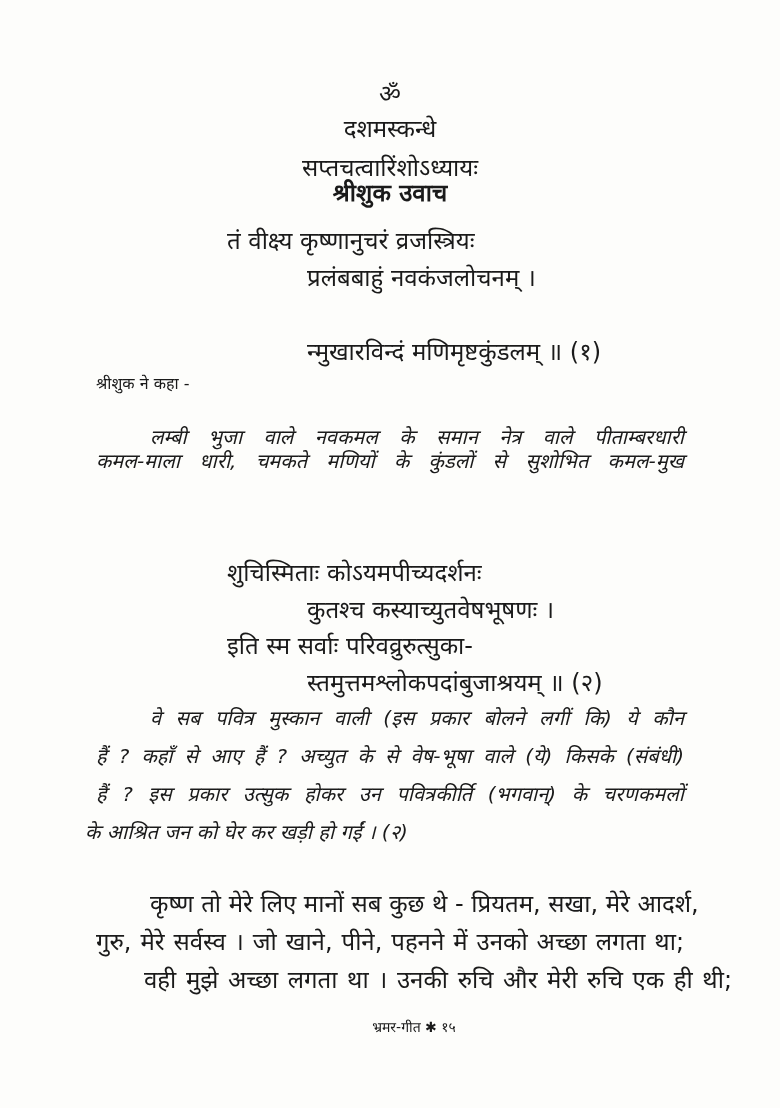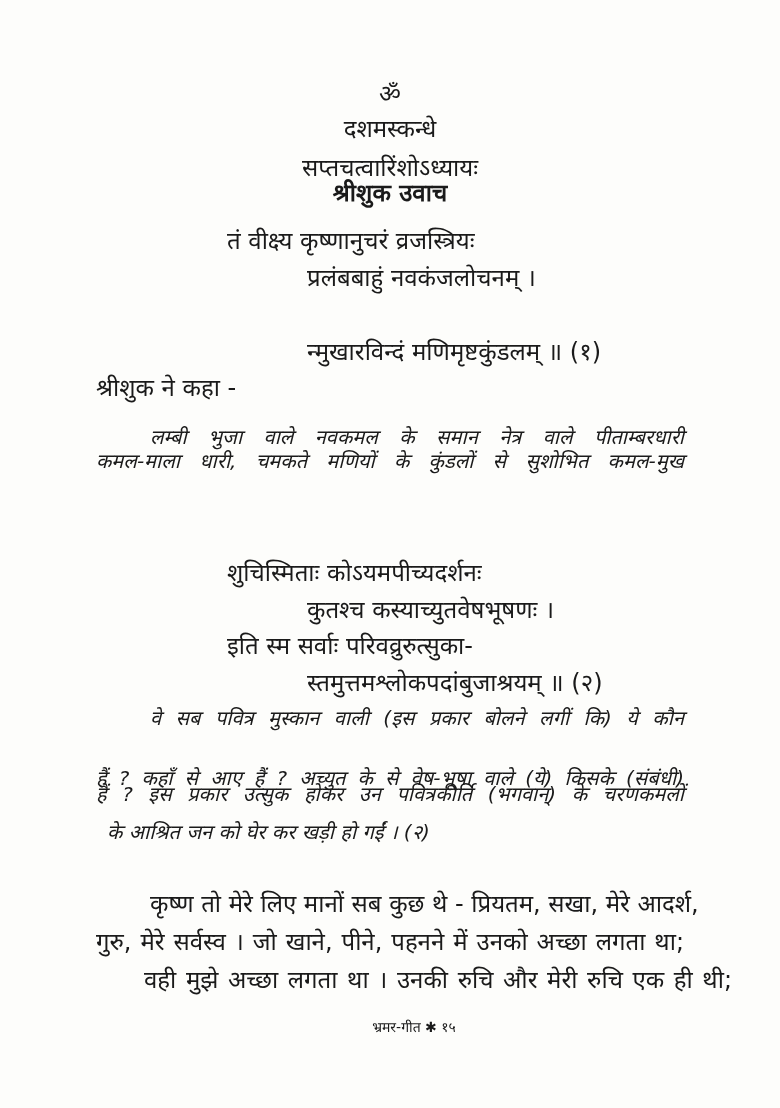--- a/index.html
+++ b/index.html
@@ -26,33 +26,33 @@
 
   <div class="line center om" style="top:82px;">ॐ</div>
   <div class="line center" style="top:117px;">दशमस्कन्धे</div>
   <div class="line center" style="top:156px;">सप्तचत्वारिंशोऽध्यायः</div>
   <div class="line center" style="top:181px;font-weight:bold;">श्रीशुक उवाच</div>
 
   <div class="line" style="left:227px; top:229px;">तं वीक्ष्य कृष्णानुचरं व्रजस्त्रियः</div>
   <div class="line" style="left:307px; top:266px;">प्रलंबबाहुं नवकंजलोचनम् ।</div>
   <div class="line" style="left:307px; top:340px;">न्मुखारविन्दं मणिमृष्टकुंडलम् ॥ (१)</div>
 
-  <div class="line" style="left:96px; top:376px; font-size:24px;">श्रीशुक ने कहा -</div>
+  <div class="line" style="left:96px; top:376px; font-size:16px;">श्रीशुक ने कहा -</div>
   <div class="line italic j" style="left:150px; width:534px; top:413px;margin-top:14px;">लम्बी भुजा वाले नवकमल के समान नेत्र वाले पीताम्बरधारी</div>
   <div class="line italic j" style="left:96px; width:588px; top:451px;">कमल-माला धारी, चमकते मणियों के कुंडलों से सुशोभित कमल-मुख</div>
 
   <div class="line" style="left:227px; top:561px;">शुचिस्मिताः कोऽयमपीच्यदर्शनः</div>
   <div class="line" style="left:307px; top:598px;">कुतश्च कस्याच्युतवेषभूषणः ।</div>
   <div class="line" style="left:227px; top:634px;">इति स्म सर्वाः परिवव्रुरुत्सुका-</div>
   <div class="line" style="left:307px; top:671px;">स्तमुत्तमश्लोकपदांबुजाश्रयम् ॥ (२)</div>
 
   <div class="line italic j" style="left:150px; width:534px; top:708px;">वे सब पवित्र मुस्कान वाली (इस प्रकार बोलने लगीं कि) ये कौन</div>
-  <div class="line italic j" style="left:96px; width:588px; top:768px;">हैं ? कहाँ से आए हैं ? अच्युत के से वेष-भूषा वाले (ये) किसके (संबंधी)</div>
+  <div class="line italic j" style="left:96px; width:588px; top:746px;">हैं ? कहाँ से आए हैं ? अच्युत के से वेष-भूषा वाले (ये) किसके (संबंधी)</div>
   <div class="line italic j" style="left:96px; width:588px; top:784px;">हैं ? इस प्रकार उत्सुक होकर उन पवित्रकीर्ति (भगवान्) के चरणकमलों</div>
-  <div class="line italic" style="left:107px; top:822px;text-align:right;">के आश्रित जन को घेर कर खड़ी हो गईं । (२)</div>
+  <div class="line italic" style="left:85px; top:822px;text-align:right;">के आश्रित जन को घेर कर खड़ी हो गईं । (२)</div>
 
   <div class="line j" style="left:150px; width:534px; top:892px;">कृष्ण तो मेरे लिए मानों सब कुछ थे - प्रियतम, सखा, मेरे आदर्श,</div>
   <div class="line j" style="left:96px; width:588px; top:930px;">गुरु, मेरे सर्वस्व । जो खाने, पीने, पहनने में उनको अच्छा लगता था;</div>
   <div class="line j" style="left:96px; width:588px; top:968px;margin-left:48px;">वही मुझे अच्छा लगता था । उनकी रुचि और मेरी रुचि एक ही थी;</div>
 
   <div class="line center footer" style="top:1020px;">
     <span>भ्रमर-गीत</span>
     <span>✱</span>
     <span>१५</span>
   </div>

